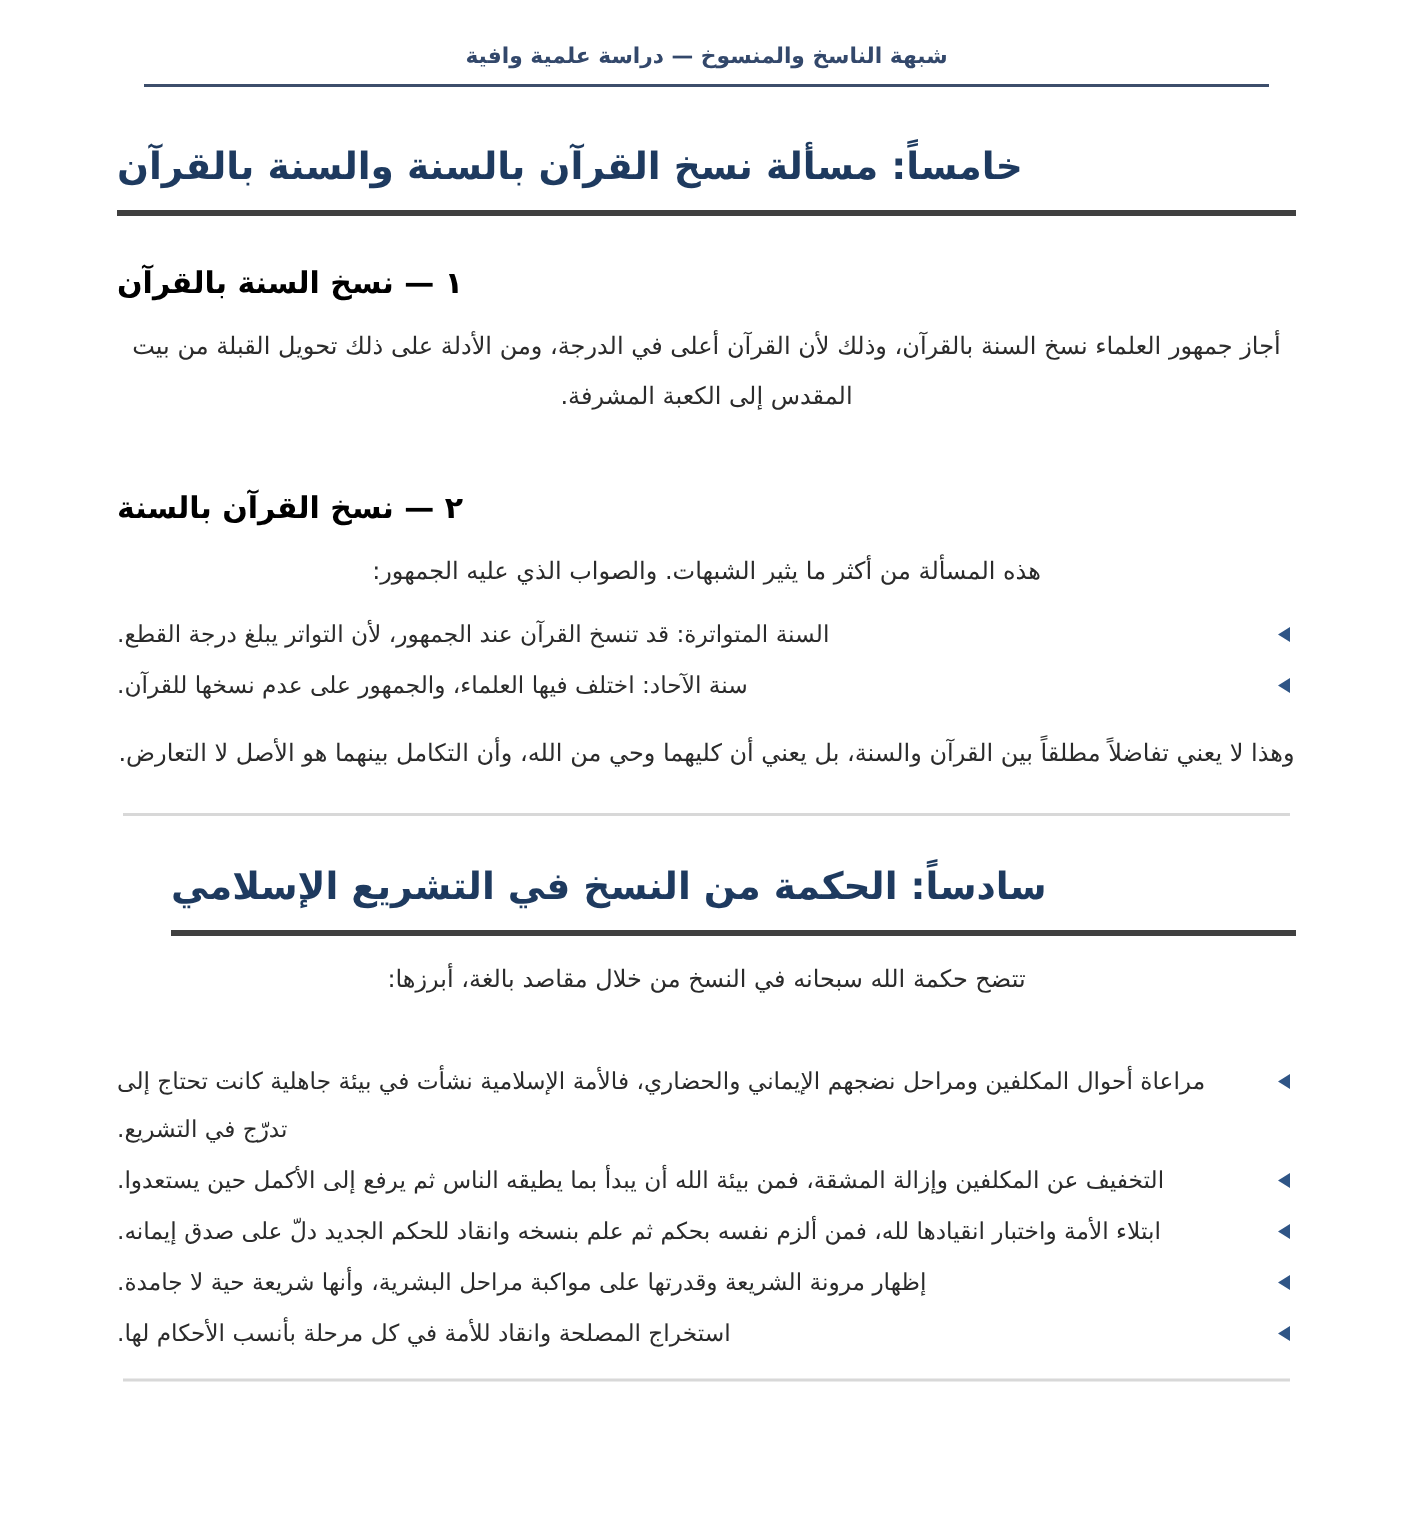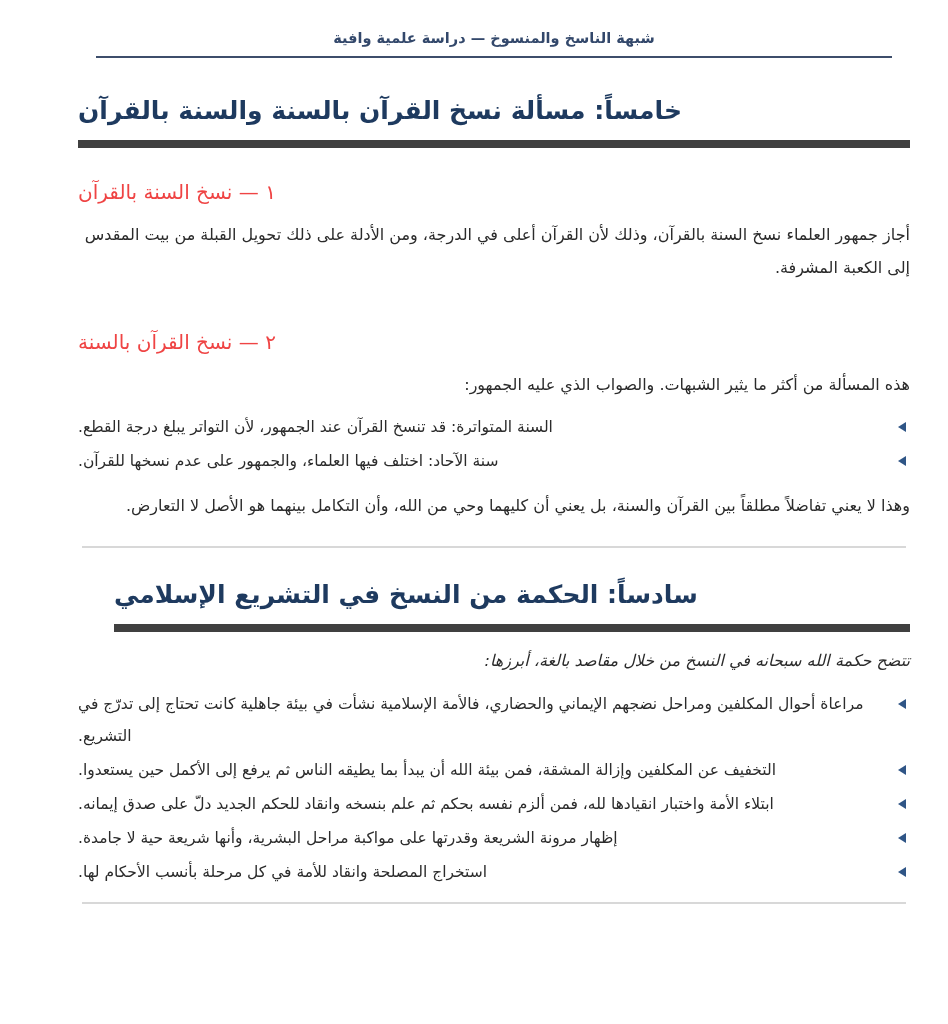--- a/index.html
+++ b/index.html
@@ -11,75 +11,74 @@
     width: 948px;
     height: 1024px;
     overflow: hidden;
     font-family: "DejaVu Sans", sans-serif;
     direction: rtl;
   }
   .page {
     box-sizing: border-box;
     width: 948px;
     height: 852px;
-    padding: 28px 38px 0 78px;
+    padding: 28px 84px 0 78px;
     background: #ffffff;
   }
   .hdr-title {
     text-align: center;
     font-size: 14.5px;
     font-weight: 600;
     color: #33486b;
     line-height: 20px;
   }
   .hdr-rule {
     height: 2px;
     background: #3d4e6b;
     margin: 8px 18px 0 18px;
   }
   .h1 {
     font-size: 25px;
     font-weight: 700;
     color: #1e3a5f;
     text-align: left;
     line-height: 1.35;
-    border-bottom: 8px solid #404040;
+    border-bottom: 4px solid #404040;
     padding-bottom: 12px;
     margin: 36px 0 0 0;
   }
   .h1.second {
     margin-top: 30px;
     margin-left: 36px;
   }
   .h2 {
     font-size: 20px;
-    font-weight: 400;
-    color: #ef4444;
+    font-weight: 700;
+    color: #000000;
     text-align: left;
     margin: 30px 0 0 0;
     line-height: 1.4;
   }
   .h2.spaced {
     margin-top: 44px;
   }
   .para {
     font-size: 16px;
     color: #2b2b2b;
-    text-align: right;
+    text-align: center;
     line-height: 33px;
     margin: 12px 0 0 0;
   }
   .para.intro6 {
-    font-style: italic;
   }
   .bullets {
     margin-top: 10px;
   }
   .bullets.big-list {
-    margin-top: 11px;
+    margin-top: 36px;
   }
   .bullet {
     position: relative;
     padding-right: 30px;
     text-align: left;
     font-size: 15.5px;
     color: #2b2b2b;
     line-height: 32px;
     margin-top: 2px;
   }

